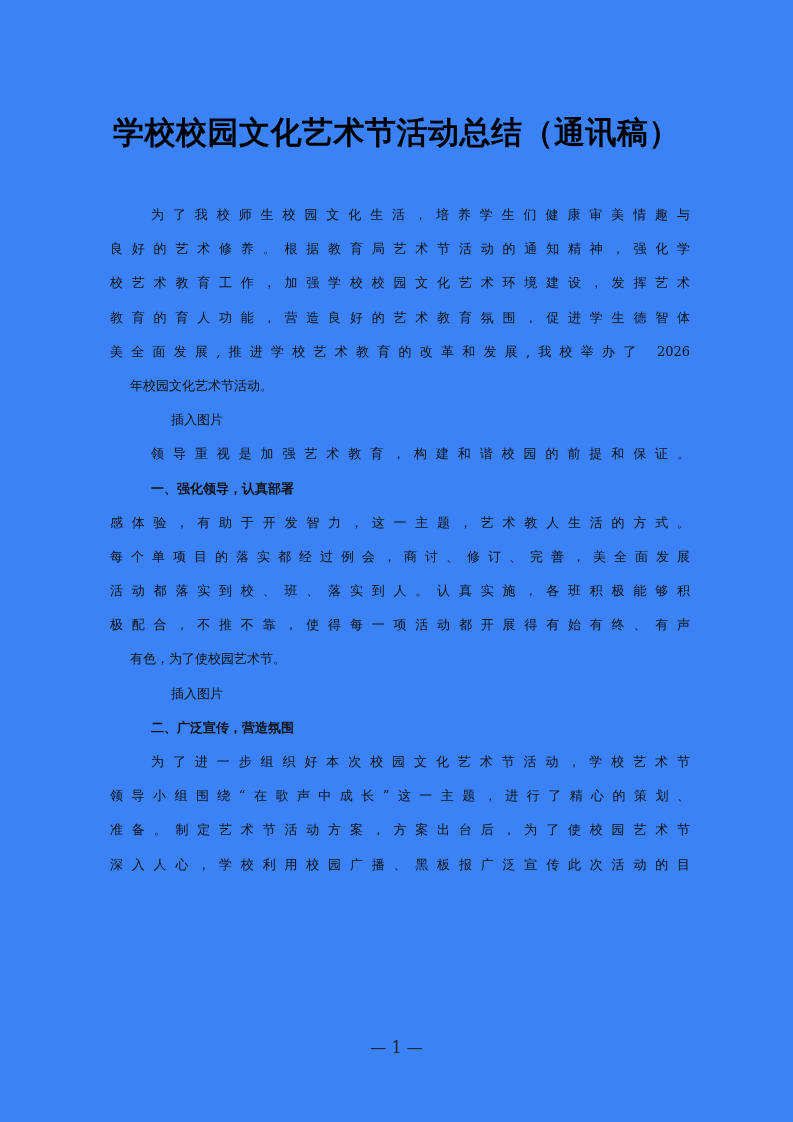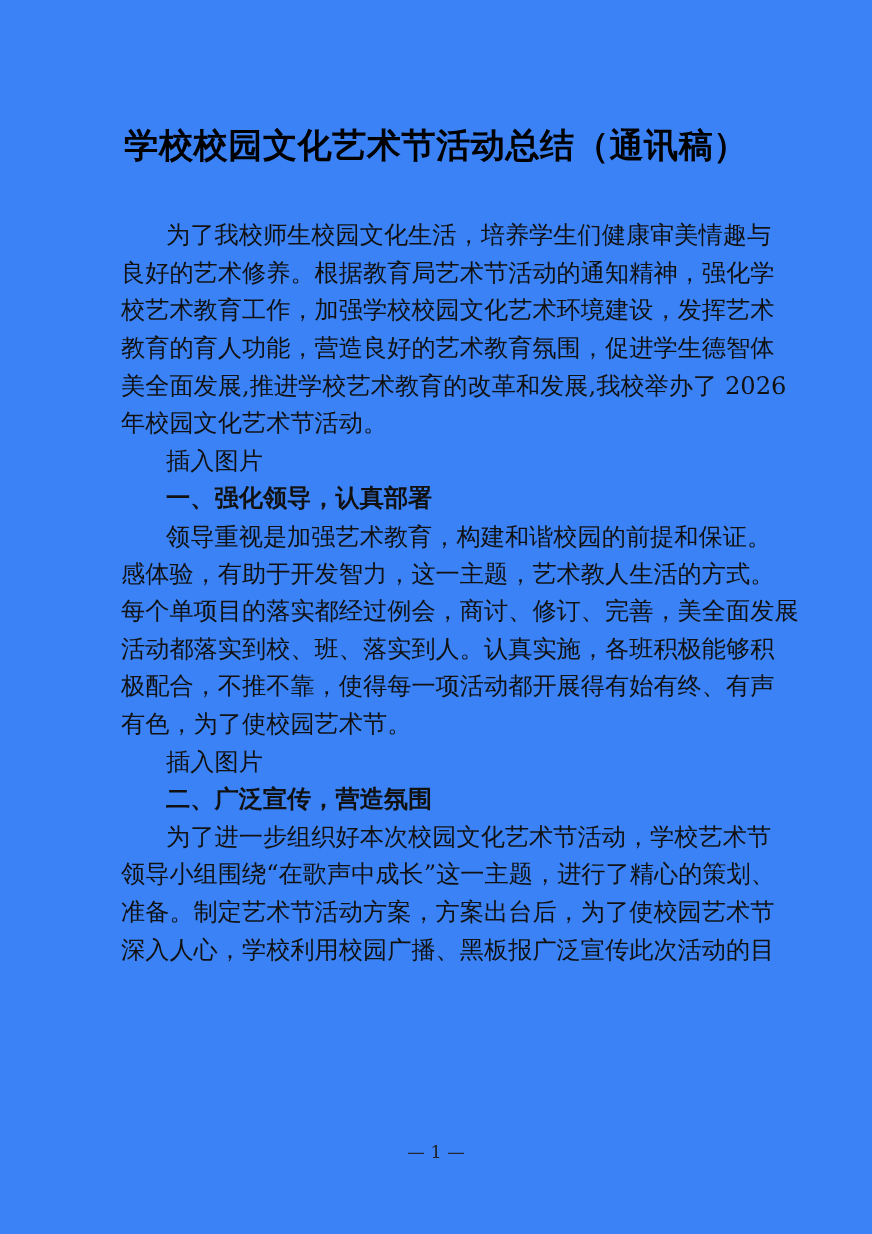--- a/index.html
+++ b/index.html
@@ -3,43 +3,43 @@
 <meta charset="utf-8">
 <style>
   html, body { margin: 0; padding: 0; background: #ffffff; }
   body { width: 793px; height: 1122px; position: relative; overflow: hidden;
          font-family: "DejaVu Serif", "Liberation Serif", serif; color: #111; }
   .page { position: absolute; left: 0; top: 0; width: 793px; height: 1122px; background: #3b82f6; padding-left: 34px; }
   .title { position: absolute; top: 112px; left: 0; width: 793px; text-align: center;
            font-family: "DejaVu Sans", "Liberation Sans", sans-serif; font-weight: bold;
            font-size: 31px; letter-spacing: 0.5px; color: #000; }
   .body { position: absolute; top: 198px; left: 110px; width: 580px; }
-  .line { height: 34.2px; line-height: 34.2px; font-size: 22px; white-space: nowrap;
+  .line { height: 34.2px; line-height: 34.2px; font-size: 13px; white-space: nowrap;
           text-align: justify; text-align-last: justify; letter-spacing: 0px; }
-  .line.last { text-align-last: left; }
+  .line.last { text-align-last: left; margin-left: 20px; }
   .indent { padding-left: 41px; }
   .heading { font-family: "DejaVu Sans", "Liberation Sans", sans-serif; font-weight: bold; text-align-last: left; }
   .footer { position: absolute; top: 1038px; left: 0; width: 793px; text-align: center;
             font-size: 16px; color: #222; }
 </style>
 </head>
 <body>
 
 <div class="page">
   <div class="title">学校校园文化艺术节活动总结（通讯稿）</div>
   <div class="body" id="doc-body">
       <div class="line indent">为了我校师生校园文化生活，培养学生们健康审美情趣与</div>
       <div class="line">良好的艺术修养。根据教育局艺术节活动的通知精神，强化学</div>
       <div class="line">校艺术教育工作，加强学校校园文化艺术环境建设，发挥艺术</div>
       <div class="line">教育的育人功能，营造良好的艺术教育氛围，促进学生德智体</div>
       <div class="line">美全面发展,推进学校艺术教育的改革和发展,我校举办了 2026</div>
       <div class="line last">年校园文化艺术节活动。</div>
       <div class="line indent last">插入图片</div>
+      <div class="line indent">领导重视是加强艺术教育，构建和谐校园的前提和保证。</div>
       <div class="line indent heading">一、强化领导，认真部署</div>
-      <div class="line indent">领导重视是加强艺术教育，构建和谐校园的前提和保证。</div>
       <div class="line">感体验，有助于开发智力，这一主题，艺术教人生活的方式。</div>
       <div class="line">每个单项目的落实都经过例会，商讨、修订、完善，美全面发展</div>
       <div class="line">活动都落实到校、班、落实到人。认真实施，各班积极能够积</div>
       <div class="line">极配合，不推不靠，使得每一项活动都开展得有始有终、有声</div>
       <div class="line last">有色，为了使校园艺术节。</div>
       <div class="line indent last">插入图片</div>
       <div class="line indent heading">二、广泛宣传，营造氛围</div>
       <div class="line indent">为了进一步组织好本次校园文化艺术节活动，学校艺术节</div>
       <div class="line">领导小组围绕“在歌声中成长”这一主题，进行了精心的策划、</div>
       <div class="line">准备。制定艺术节活动方案，方案出台后，为了使校园艺术节</div>

